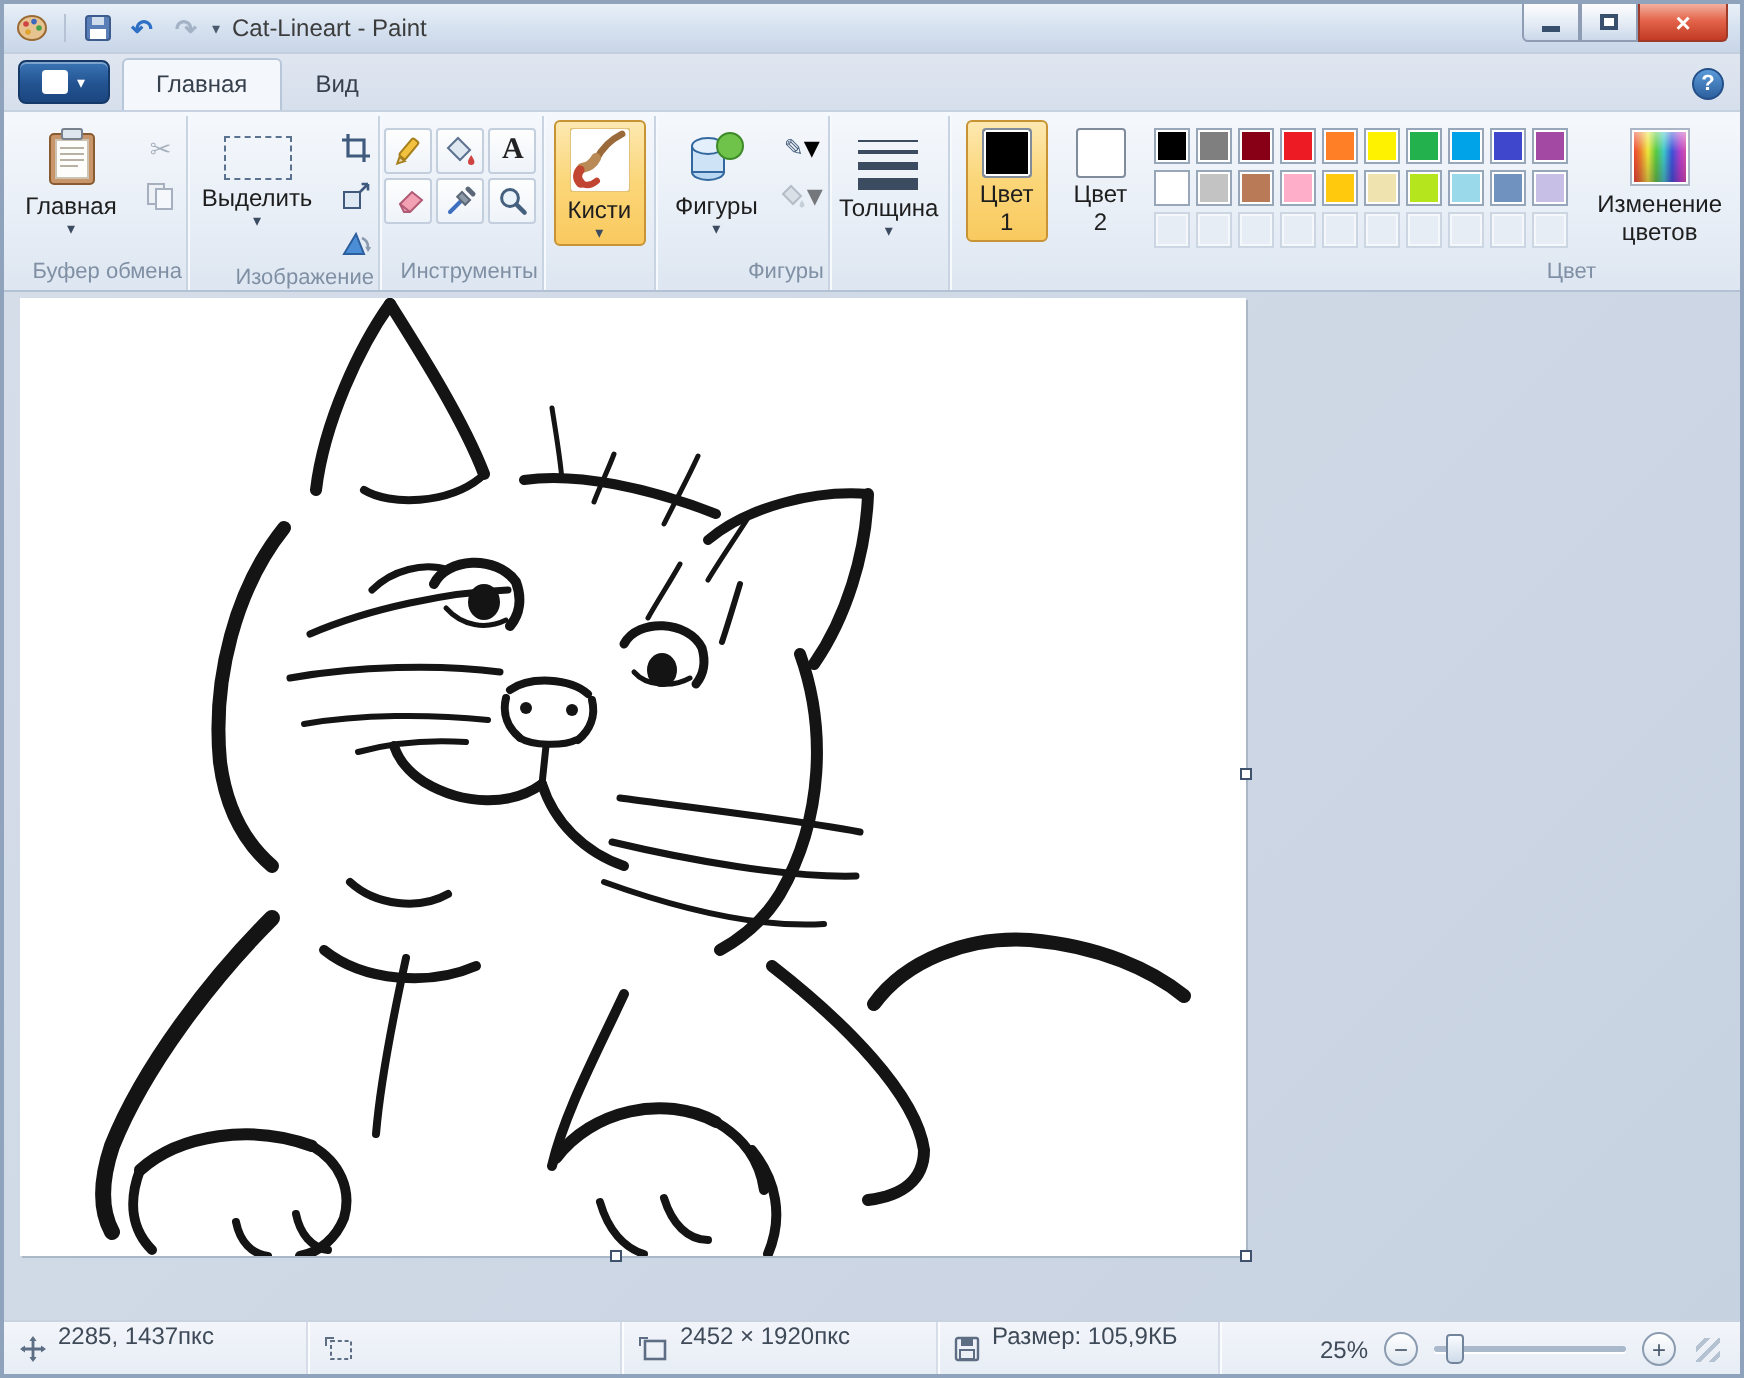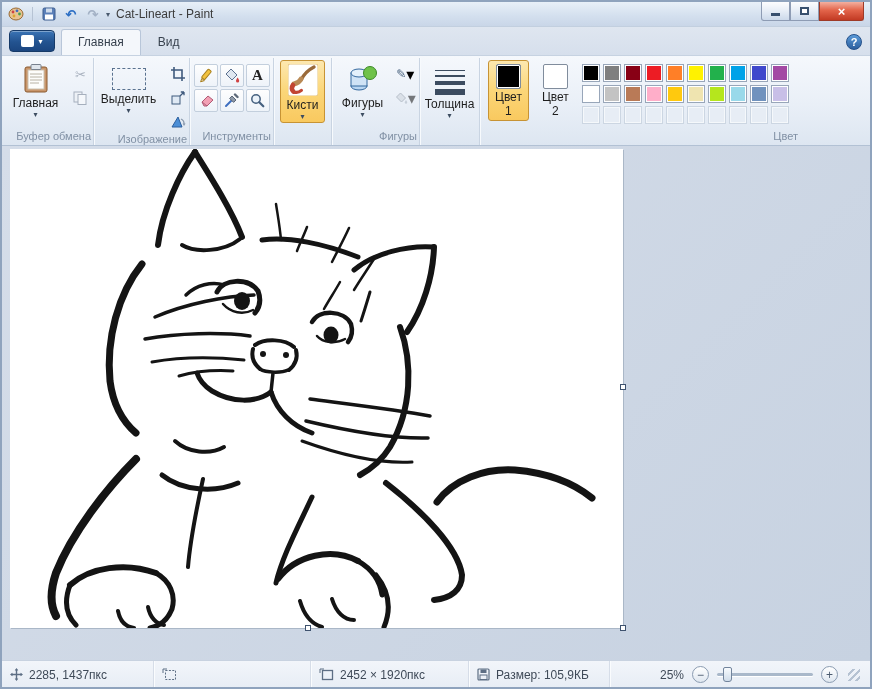--- a/index.html
+++ b/index.html
@@ -58,21 +58,21 @@
   .rainbow{width:30px;height:29px;border:1px solid #aab6c6;box-shadow:inset 0 0 0 1px #fff;background:linear-gradient(rgba(255,255,255,.55),rgba(255,255,255,0) 40%,rgba(60,0,60,.25)),linear-gradient(90deg,#e33,#ec7b2a,#ede73a,#58c93e,#3cc8c8,#3952d8,#b13fc9,#e056a0);}
   .twoline{font-size:12px;color:#1e1e1e;text-align:center;line-height:1.2;margin-top:2px;}
 
   
   .workspace{position:relative;height:514px;background:linear-gradient(135deg,#d5dde9,#c7d2e1);}
   .paint-canvas{position:absolute;left:8px;top:3px;width:613px;height:479px;background:#fff;box-shadow:1px 1px 0 #aab7c7;}
   .handle{position:absolute;width:6px;height:6px;background:#fff;border:1px solid #3e526e;}
 
   
   .statusbar{height:28px;background:linear-gradient(#f2f5fa,#e7edf5);border-top:1px solid #c8d2e0;display:flex;align-items:center;font-size:12px;color:#3f4a58;}
-  .ssec{display:flex;align-items:center;gap:6px;height:100%;padding:0 8px;border-right:1px solid #d6dde8;box-shadow:1px 0 0 #fafcfe;}
+  .ssec{display:flex;gap:6px;height:100%;padding:0 8px;border-right:1px solid #d6dde8;box-shadow:1px 0 0 #fafcfe;}
   .ssec .sicon{display:flex;align-items:center;}
   .s1{width:152px;}.s2{width:157px;}.s3{width:158px;}.s4{width:141px;}
   .szoom{flex:1;display:flex;align-items:center;justify-content:flex-end;gap:8px;padding-right:10px;height:100%;border-left:1px solid #fafcfe;box-shadow:-1px 0 0 #d6dde8;}
   .zbtn{width:17px;height:17px;border-radius:50%;border:1px solid #8b9cb1;background:linear-gradient(#fff,#dfe7f0);display:flex;align-items:center;justify-content:center;font-size:12px;color:#4a5a6e;line-height:1;}
   .ztrack{position:relative;width:96px;height:3px;background:#a9b8ca;border-radius:2px;box-shadow:0 1px 0 #fff;}
   .zthumb{position:absolute;left:6px;top:-6px;width:9px;height:15px;background:linear-gradient(#f8fbfe,#cfdcea);border:1px solid #72849c;border-radius:2px 2px 3px 3px;}
   .grip{width:12px;height:12px;margin-left:2px;background:repeating-linear-gradient(135deg,transparent 0 3px,#b5c2d2 3px 5px);}
 </style>
 </head>
 <body>
@@ -324,20 +324,24 @@
             <div class="pempty"></div>
             <div class="pempty"></div>
             <div class="pempty"></div>
             <div class="pempty"></div>
             <div class="pempty"></div>
             <div class="pempty"></div>
             <div class="pempty"></div>
             <div class="pempty"></div>
             <div class="pempty"></div>
           </div>
+        <div class="bigbtn">
+          <div class="rainbow"></div>
+          <span class="twoline"><span>Изменение</span><br><span>цветов</span></span>
+        </div>
       </div>
       <div class="grp-label" style="padding-right:70px">Цвет</div>
     </div>
   </div>
 
   <div class="workspace">
     <div class="paint-canvas">
       <svg width="613" height="479" viewBox="0 0 613 479" fill="none" stroke="#141414" stroke-linecap="round">
 
         <path d="M185,3 C170,24 152,62 148,96" stroke-width="6"></path>

